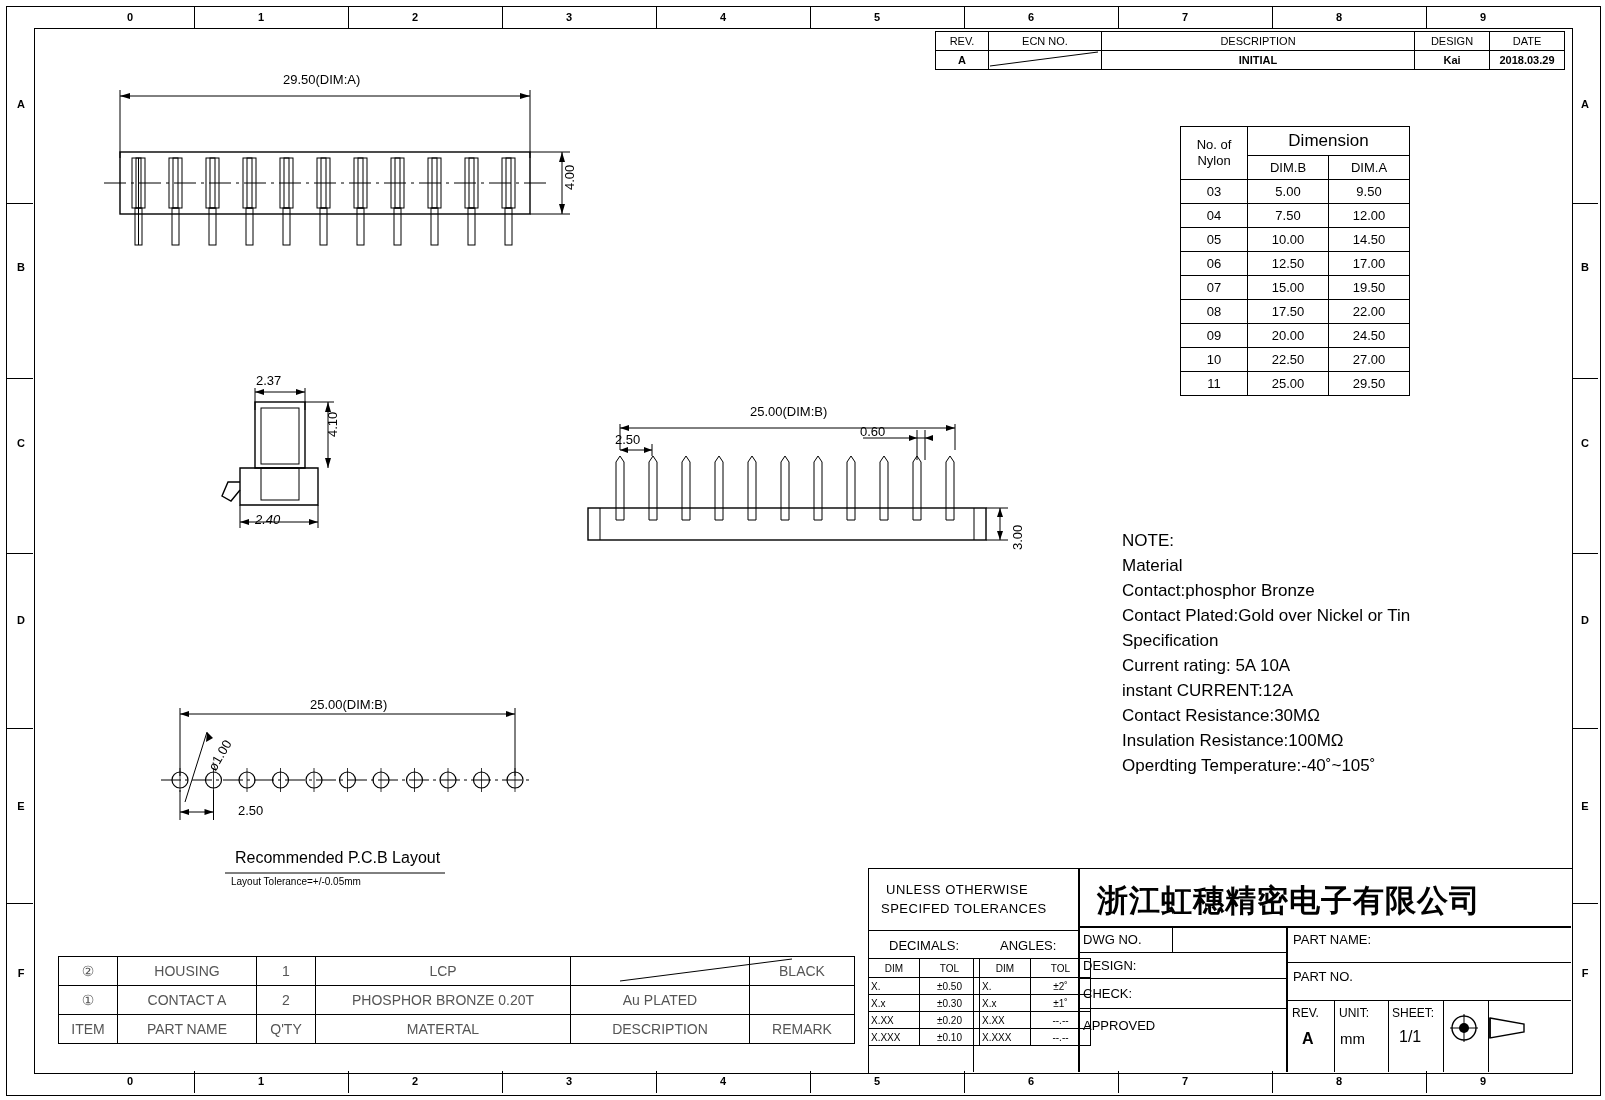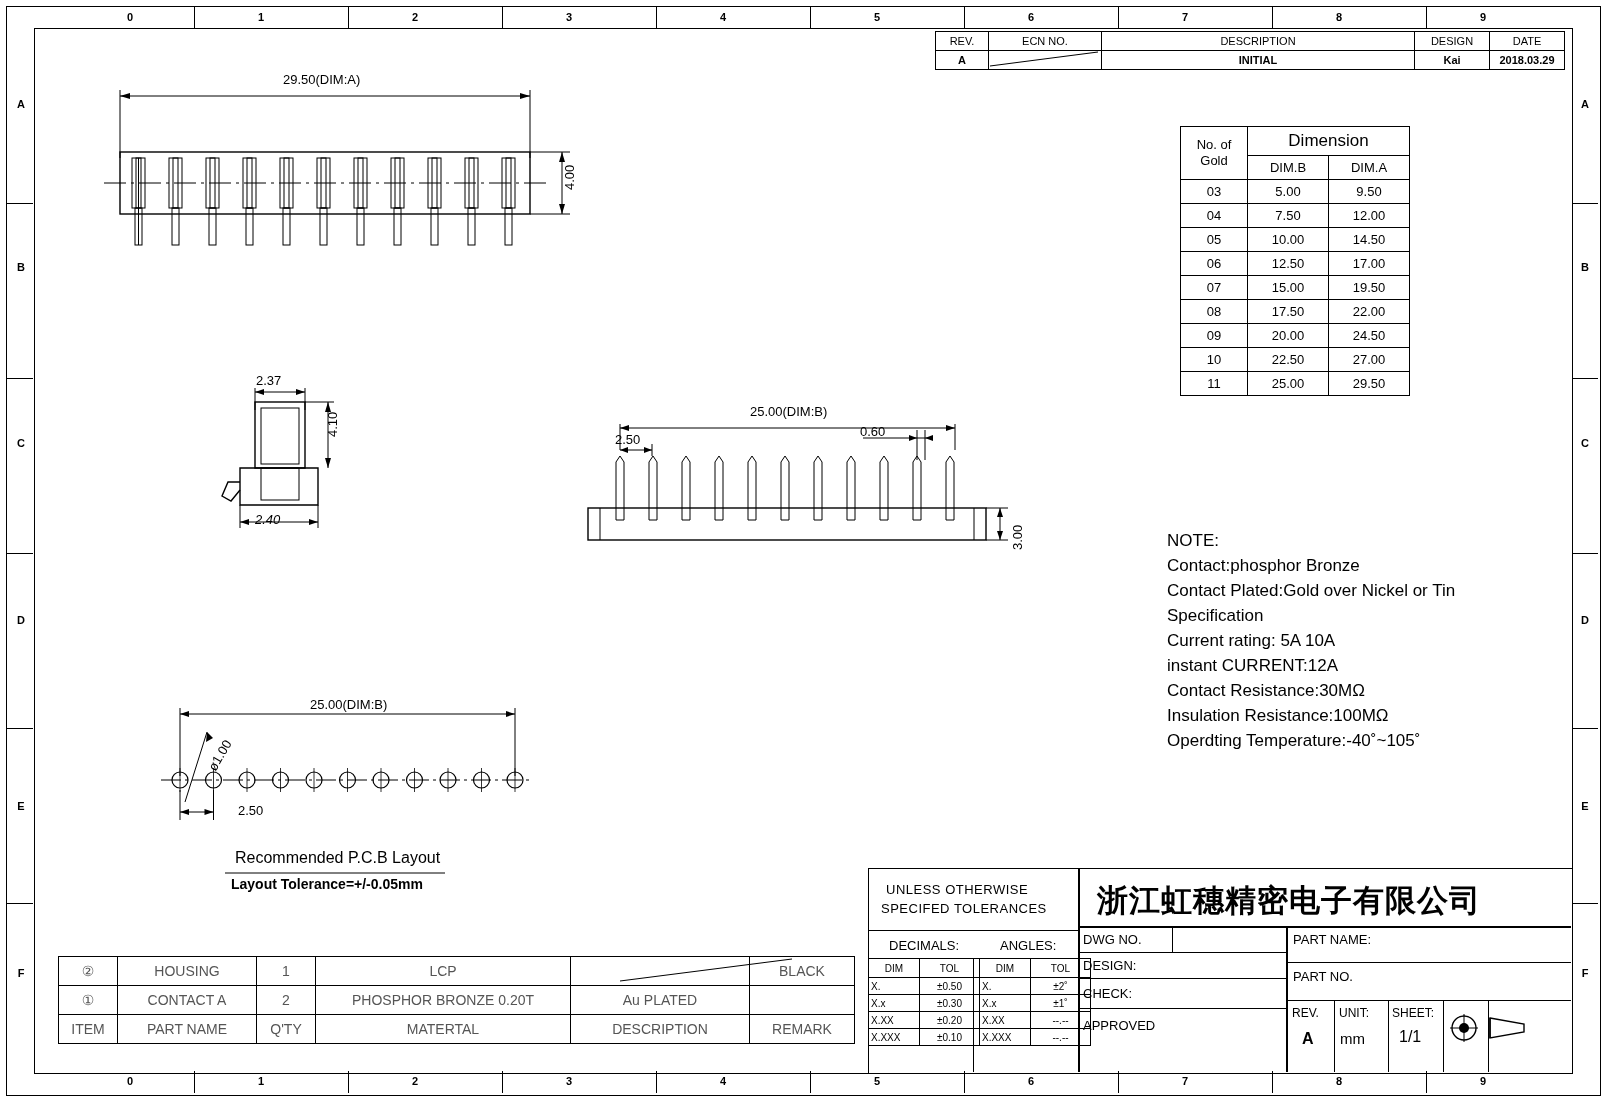--- a/index.html
+++ b/index.html
@@ -16,21 +16,21 @@
   .tick{position:absolute;background:#000;width:1px;height:22px;}
   .ticklr{position:absolute;background:#000;height:1px;width:26px;}
   table.grid{border-collapse:collapse;position:absolute;}
   table.grid td,table.grid th{border:1px solid #000;font-weight:normal;font-family:"Liberation Sans",sans-serif;}
   
   #revtable{left:935px;top:31px;font-size:11px;}
   #revtable td{height:16px;text-align:center;}
   
   #dimtable{left:1180px;top:126px;font-size:13px;}
   #dimtable td{height:21px;text-align:center;}
-  .note{position:absolute;left:1122px;top:528px;font-size:17px;line-height:25px;font-family:"Liberation Sans",sans-serif;margin-left:45px;}
+  .note{position:absolute;left:1122px;top:528px;font-size:17px;line-height:25px;font-family:"Liberation Sans",sans-serif;}
   .note div{white-space:nowrap;}
   .dimtxt{position:absolute;font-size:13px;font-family:"Liberation Sans",sans-serif;}
   svg{position:absolute;left:0;top:0;overflow:visible;}
 </style>
 </head>
 <body>
 
 <div id="sheet">
 
   <div id="outer"></div>
@@ -127,21 +127,21 @@
       <td style="font-weight:bold">2018.03.29</td>
     </tr>
   </tbody>
     </table>
 
   <table class="grid" id="dimtable">
     <tbody>
         <tr>
       <td rowspan="2" style="width:64px;font-size:13px;line-height:16px;">
         <div>No. of</div>
-        <div>Gold</div>
+        <div>Nylon</div>
       </td>
       <td colspan="2" style="font-size:17px;height:26px">Dimension</td>
     </tr>
     <tr>
       <td style="width:78px">DIM.B</td>
       <td style="width:78px">DIM.A</td>
     </tr>
     <tr>
           <td>03</td>
           <td>5.00</td>
@@ -372,24 +372,25 @@
     <path d="M58.5,122 l-9,-3 l0,6 z" fill="#000"></path>
     <line x1="25" y1="100" x2="25" y2="130" stroke="#000" stroke-width="1"></line>
     <line x1="58.5" y1="100" x2="58.5" y2="130" stroke="#000" stroke-width="1"></line>
 
     <line x1="70" y1="183" x2="290" y2="183" stroke="#000" stroke-width="1"></line>
   </svg>
   <div class="dimtxt" style="left:310px;top:697px;">25.00(DIM:B)</div>
   <div class="dimtxt" style="left:205px;top:766px;transform:rotate(-60deg);transform-origin:left top;">ø1.00</div>
   <div class="dimtxt" style="left:238px;top:803px;">2.50</div>
   <div class="dimtxt" style="left:235px;top:849px;font-size:16px;">Recommended P.C.B Layout</div>
-  <div class="dimtxt" style="left:231px;top:876px;font-size:14px;font-weight:bold;">Layout Tolerance=+/-0.05mm</div>
+  <div class="dimtxt" style="left:231px;top:876px;font-size:10px;">Layout Tolerance=+/-0.05mm</div>
 
   <div class="note">
     <div>NOTE:</div>
+    <div>Material</div>
     <div>Contact:phosphor Bronze</div>
     <div>Contact Plated:Gold over Nickel or Tin</div>
     <div>Specification</div>
     <div>Current rating:  5A 10A</div>
     <div>instant CURRENT:12A</div>
     <div>Contact Resistance:30MΩ</div>
     <div>Insulation Resistance:100MΩ</div>
     <div>Operdting Temperature:-40˚~105˚</div>
   </div>
 

